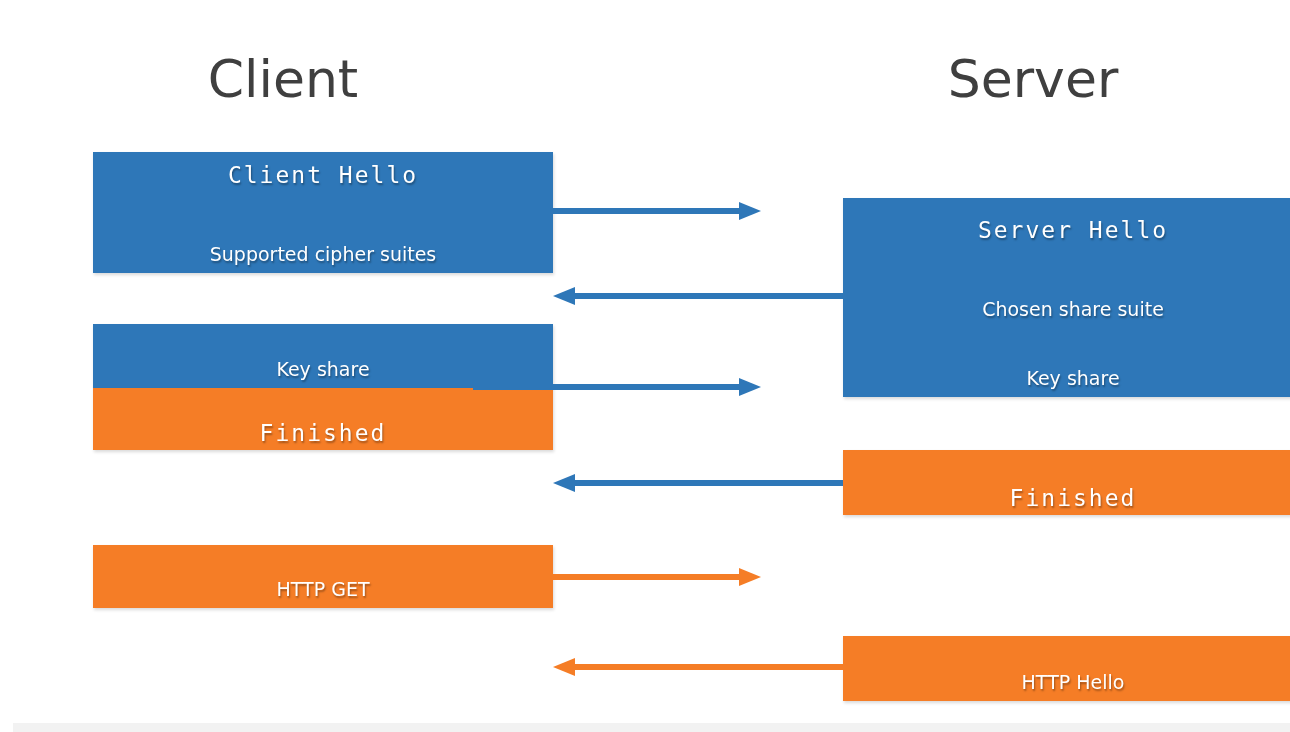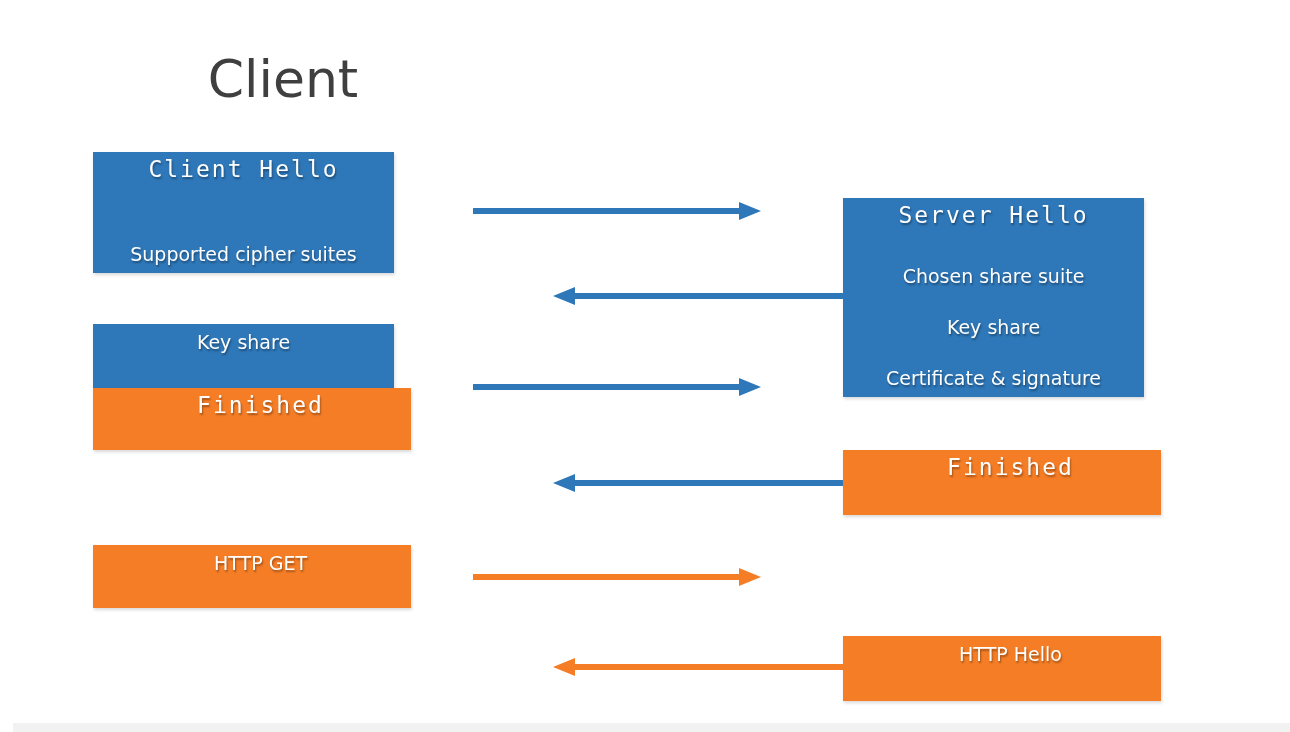--- a/index.html
+++ b/index.html
@@ -27,30 +27,31 @@
     line-height: 62px;
     color: var(--heading, #3f3f3f);
     font-family: "DejaVu Sans", "Liberation Sans", sans-serif;
   }
   .col-heading.client { left: 80px; }
   .col-heading.server { left: 830px; }
 
   
   .box {
     position: absolute;
-    width: 301px;
+    width: 460px;
     display: flex;
     flex-direction: column;
     align-items: center;
-    justify-content: space-between;
+    justify-content: flex-end;
     color: var(--box-text, #ffffff);
     box-shadow: 1px 2px 3px rgba(0,0,0,0.15);
+    gap: 32px;
   }
   .box.blue   { background: var(--blue, #2e77b8); }
-  .box.orange { background: var(--orange, #f57d26); padding-left: 17px; }
+  .box.orange { background: var(--orange, #f57d26); }
 
   .box .line {
     text-shadow: 1px 2px 2px rgba(0,0,0,0.35);
     white-space: nowrap;
   }
   .box .sans {
     font-family: "DejaVu Sans", "Liberation Sans", sans-serif;
     font-size: 19px;
     line-height: 37px;
   }
@@ -116,31 +117,31 @@
     height: 9px;
     background: var(--bottom-strip, #f2f2f2);
   }
 </style>
 </head>
 <body>
 
 <div class="stage">
 
   <div class="col-heading client">Client</div>
+  <div class="col-heading server">Server</div>
 
   <div class="box blue multi client-hello">
     <div class="line mono">Client Hello</div>
     <div class="line sans">Supported cipher suites</div>
   </div>
 
   <div class="box blue multi server-hello">
     <div class="line mono">Server Hello</div>
     <div class="line sans">Chosen share suite</div>
     <div class="line sans">Key share</div>
-    <div class="line sans">Certificate &amp; signature</div>
   </div>
 
   <div class="box blue key-share">
     <div class="line sans">Key share</div>
   </div>
 
   <div class="box orange client-finished">
     <div class="line mono">Finished</div>
   </div>
 

